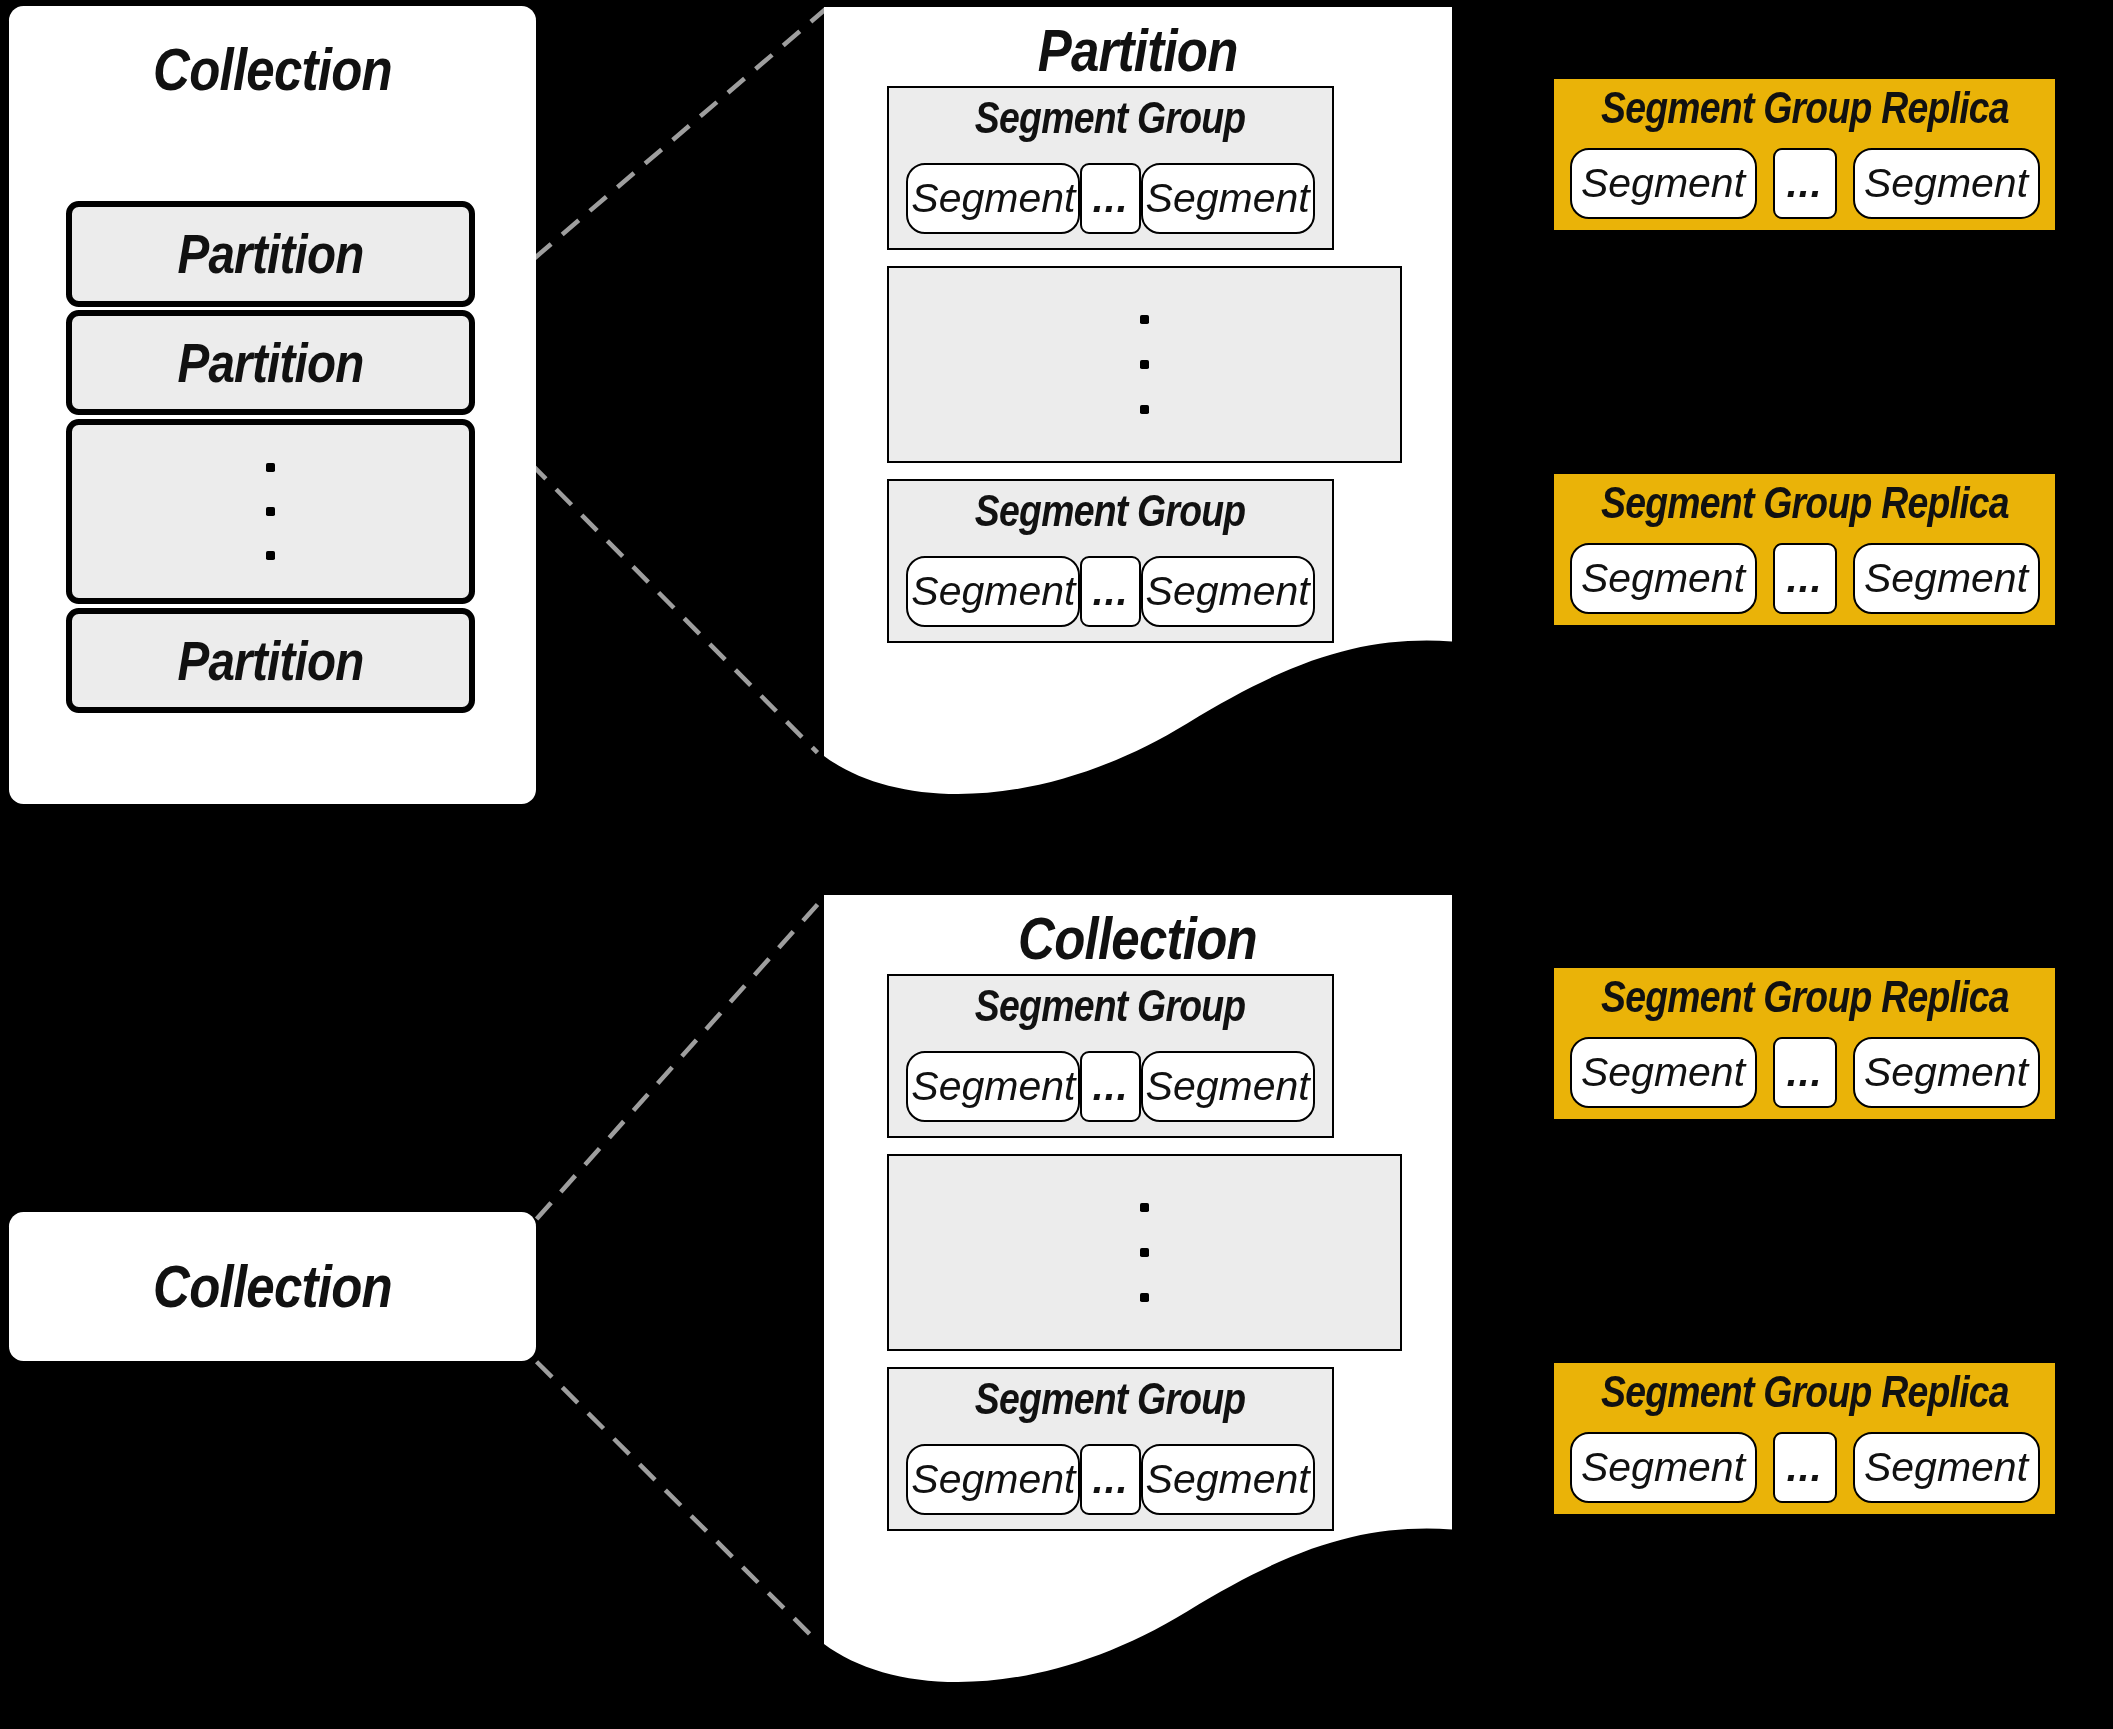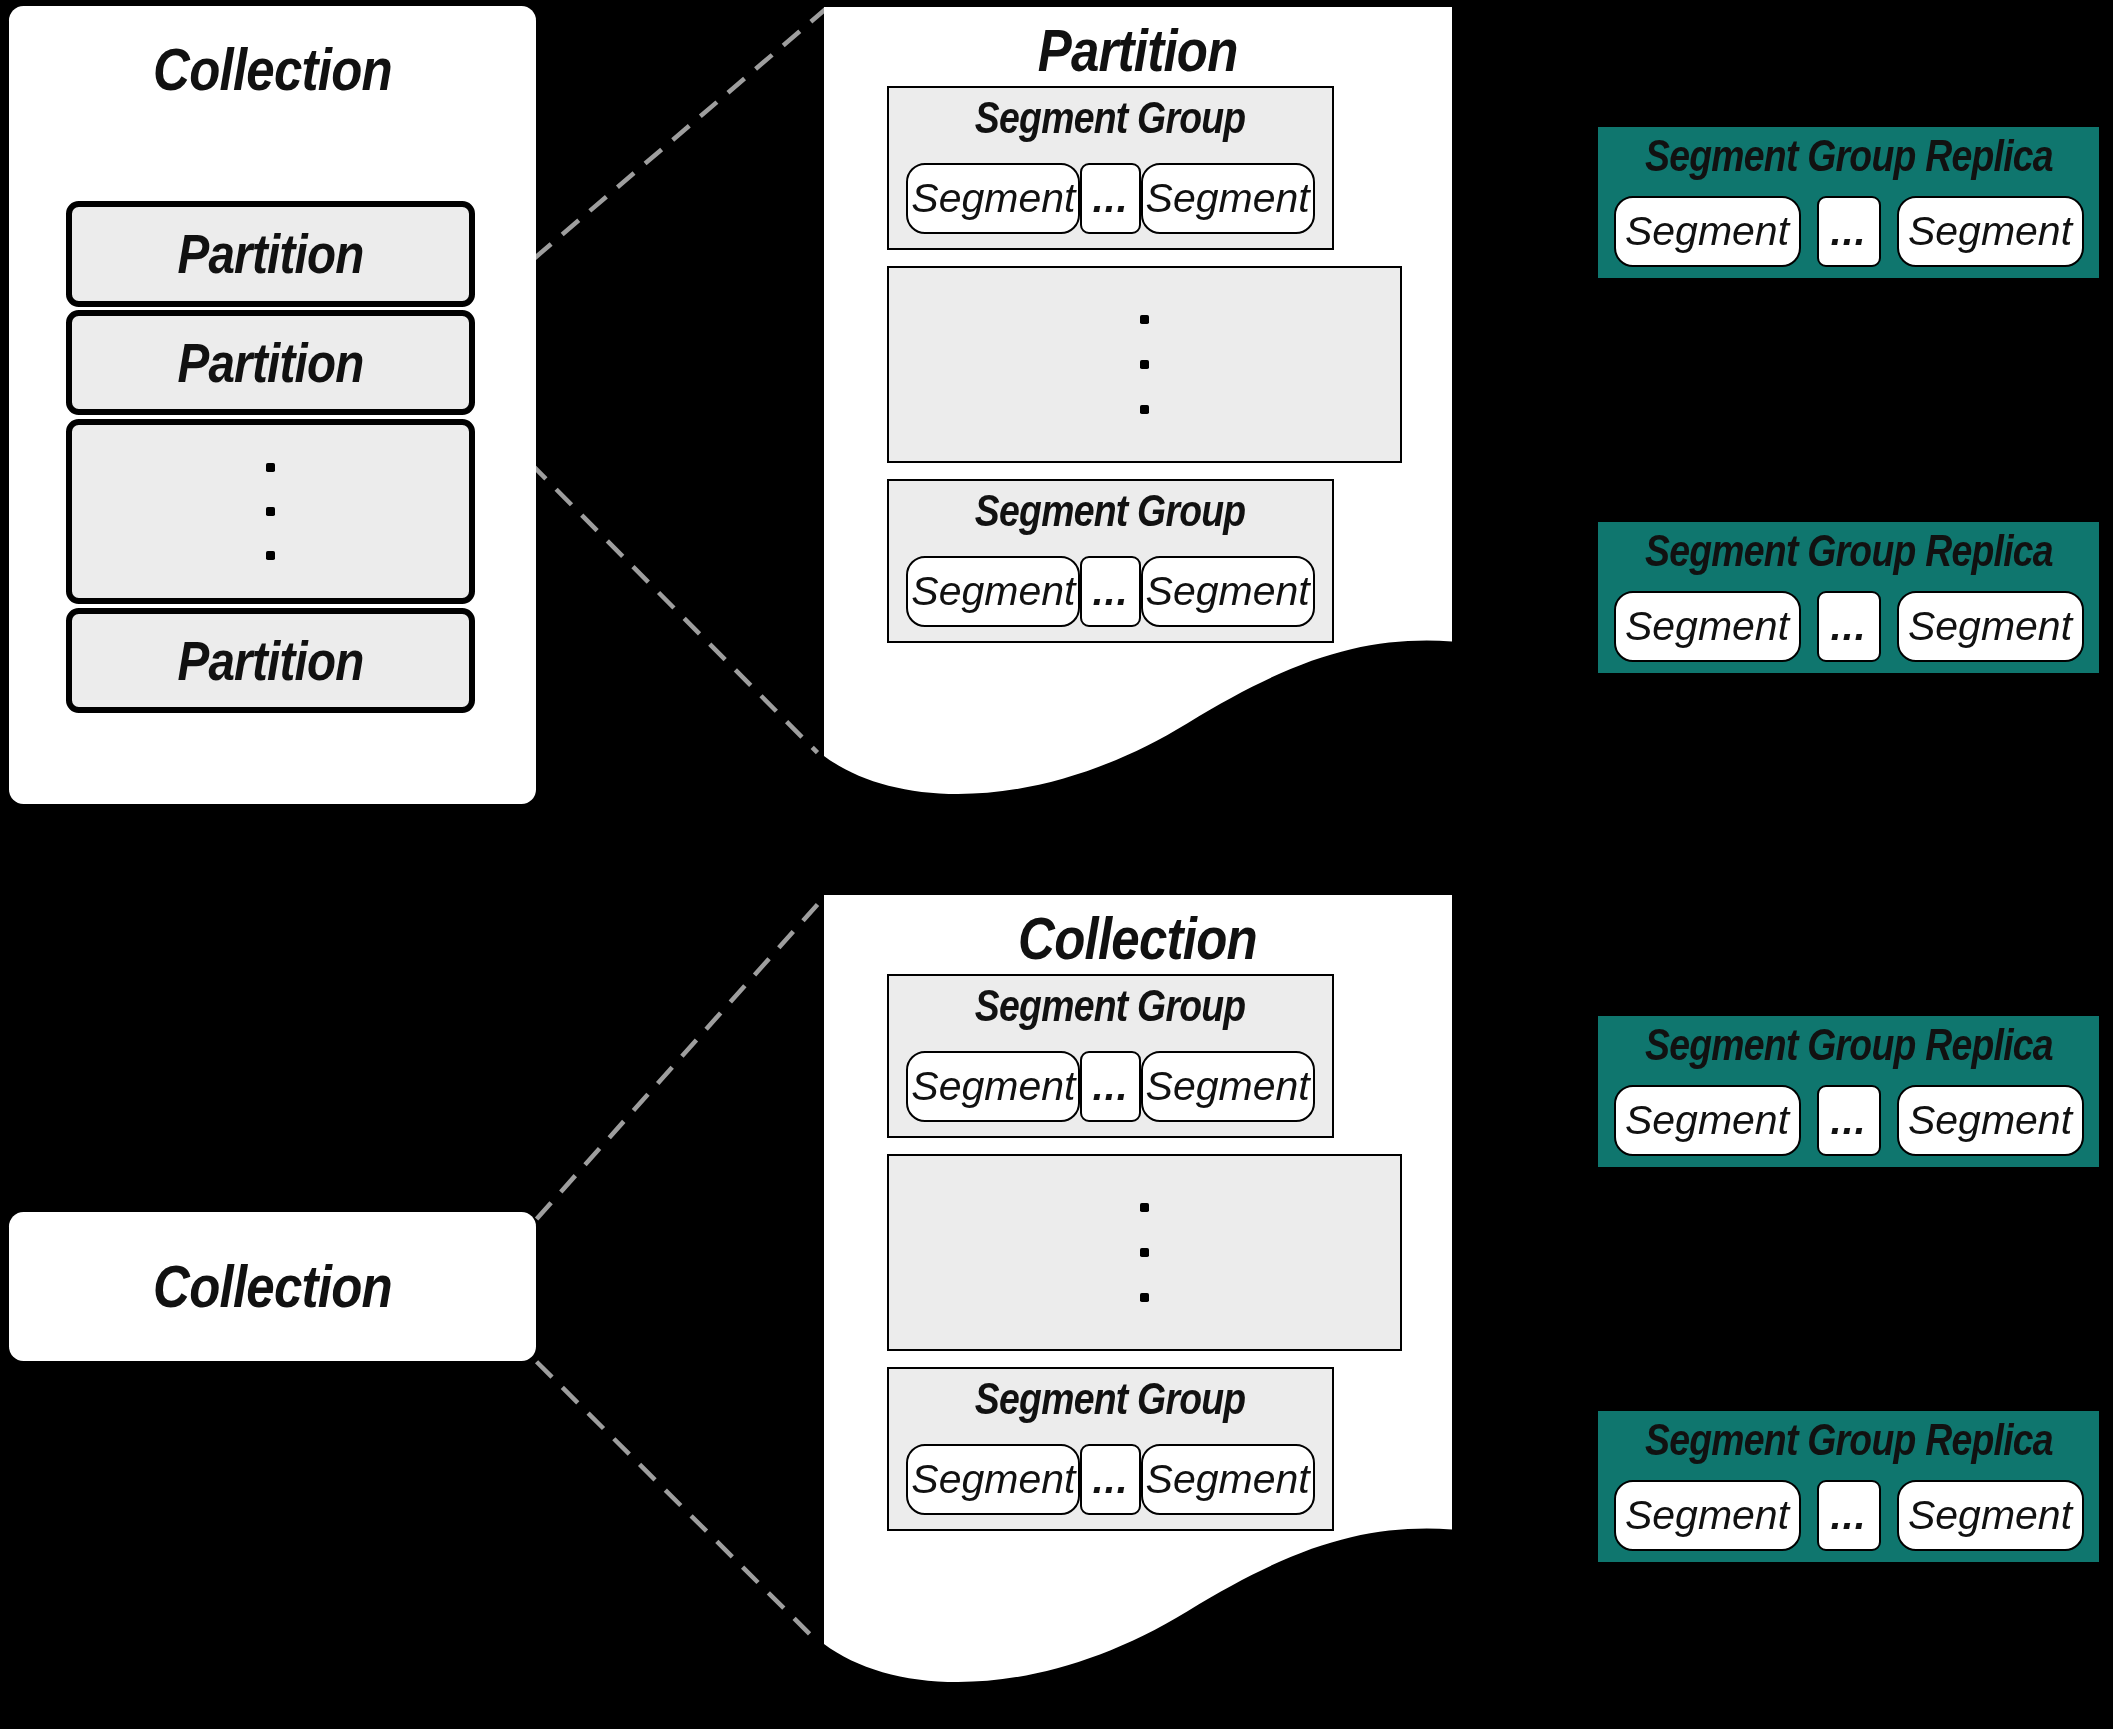--- a/index.html
+++ b/index.html
@@ -164,28 +164,27 @@
     background: #ececec;
     border: 6.4px solid #000000;
     border-radius: 12.7px;
     box-sizing: border-box;
   }
   .left-dots-box .vdots { width: 100%; height: 100%; }
 
   
   .replica-box {
     position: absolute;
-    left: 1596px;
+    left: 1552px;
     width: 505px;
     height: 155px;
-    background: #0f766e;
-    border: 2.7px solid #000000;
-    box-sizing: border-box;
-    z-index: 2;
-    margin-top: 48px;
+    background: #eab308;
+    border: 2.7px solid #000000;
+    box-sizing: border-box;
+    z-index: 2;
   }
   .replica-title {
     position: absolute;
     left: 0; top: 1.8px; width: 100%;
     text-align: center;
     font-size: 44px;
     line-height: 53px;
   }
   .replica-row {
     position: absolute;

